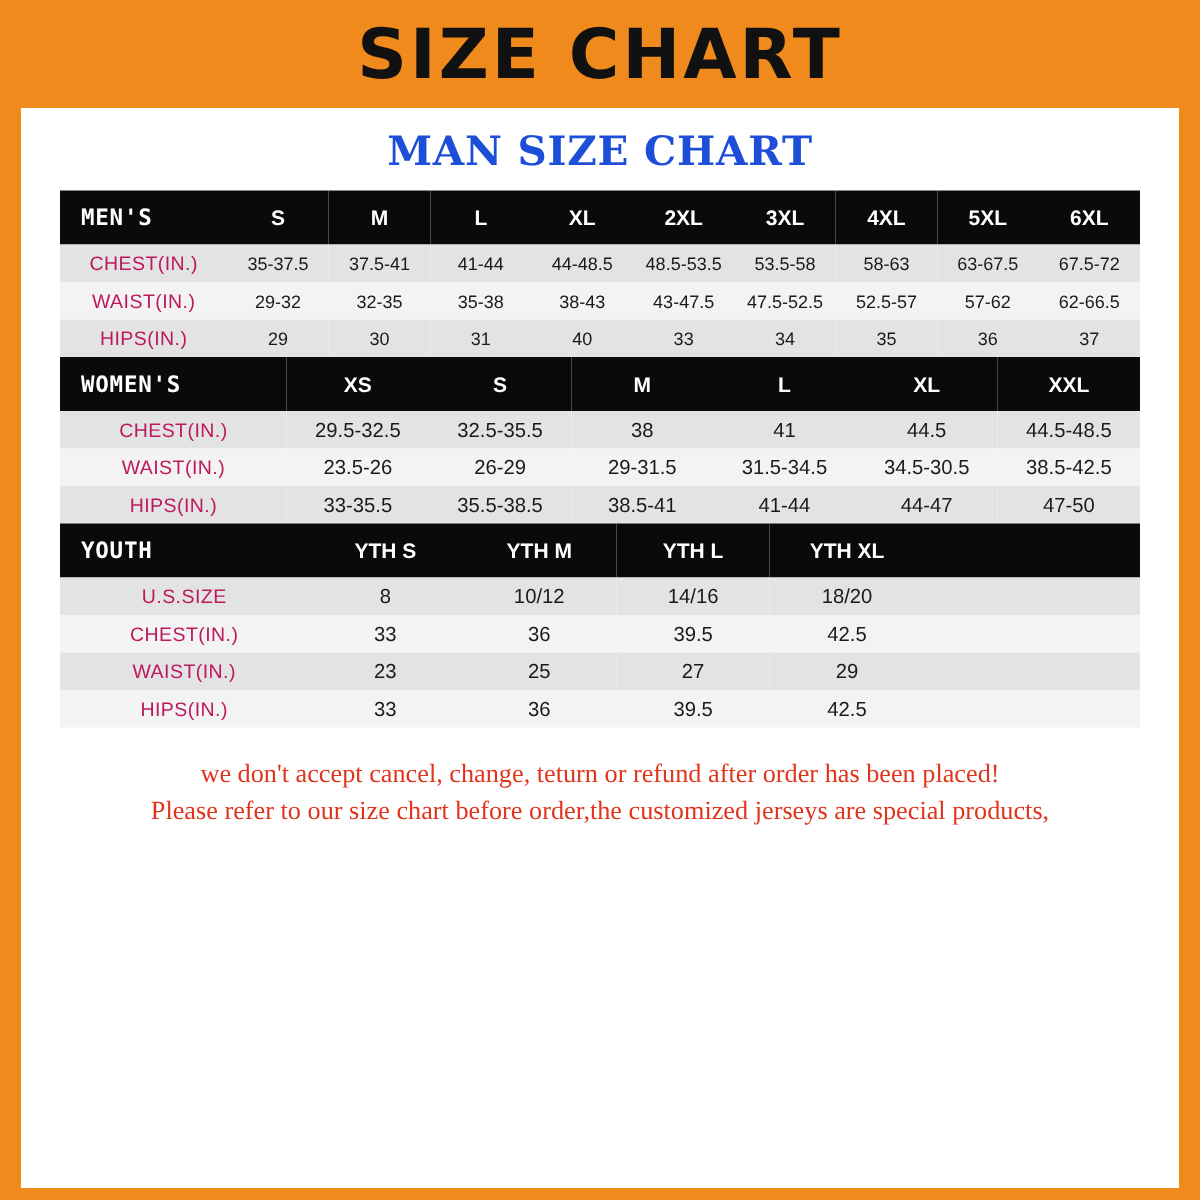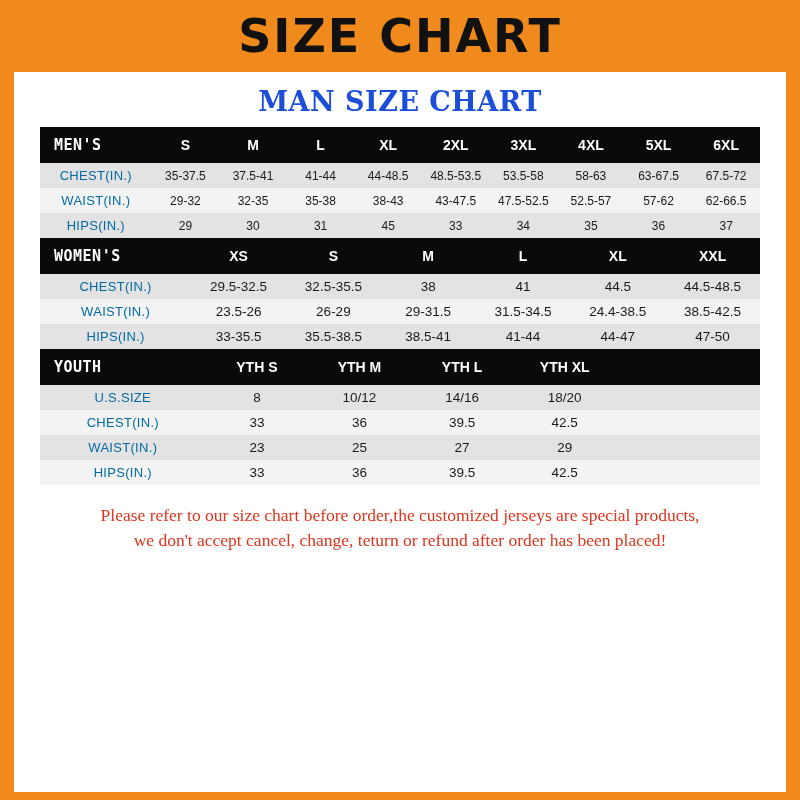--- a/index.html
+++ b/index.html
@@ -82,21 +82,21 @@
     padding-left: 14px;
     font-family: "DejaVu Sans Mono", monospace;
     font-size: 15px;
     letter-spacing: 0.5px;
   }
   table.size-table tbody tr.odd { background: #e3e3e3; }
   table.size-table tbody tr.even { background: #f3f3f3; }
   table.size-table tbody td.rowlabel {
     font-size: 13px;
     letter-spacing: 0.3px;
-    color: #0369a1;
+    color: #be185d;
   }
   
   .men-table col.lbl { width: 15.5%; }
   .women-table col.lbl { width: 21%; }
   .youth-table col.lbl { width: 23%; }
   .youth-table col.pad { width: 20%; }
 
   .men-table thead th,
   .men-table tbody td { font-size: 12px; }
   .women-table thead th { font-size: 16px; }
@@ -187,21 +187,21 @@
           <td>47.5-52.5</td>
           <td>52.5-57</td>
           <td>57-62</td>
           <td>62-66.5</td>
         </tr>
         <tr class="odd">
           <td class="rowlabel">HIPS(IN.)</td>
           <td>29</td>
           <td>30</td>
           <td>31</td>
-          <td>45</td>
+          <td>40</td>
           <td>33</td>
           <td>34</td>
           <td>35</td>
           <td>36</td>
           <td>37</td>
         </tr>
       </tbody>
     </table>
 
     <table class="size-table women-table">
@@ -234,21 +234,21 @@
           <td>41</td>
           <td>44.5</td>
           <td>44.5-48.5</td>
         </tr>
         <tr class="even">
           <td class="rowlabel">WAIST(IN.)</td>
           <td>23.5-26</td>
           <td>26-29</td>
           <td>29-31.5</td>
           <td>31.5-34.5</td>
-          <td>24.4-38.5</td>
+          <td>34.5-30.5</td>
           <td>38.5-42.5</td>
         </tr>
         <tr class="odd">
           <td class="rowlabel">HIPS(IN.)</td>
           <td>33-35.5</td>
           <td>35.5-38.5</td>
           <td>38.5-41</td>
           <td>41-44</td>
           <td>44-47</td>
           <td>47-50</td>
@@ -305,20 +305,20 @@
           <td>33</td>
           <td>36</td>
           <td>39.5</td>
           <td>42.5</td>
           <td></td>
         </tr>
       </tbody>
     </table>
 
     <div class="footer-note">
+      <div>we don't accept cancel, change, teturn or refund after order has been placed!</div>
       <div>Please refer to our size chart before order,the customized jerseys are special products,</div>
-      <div>we don't accept cancel, change, teturn or refund after order has been placed!</div>
     </div>
 
   </div>
 
   <div class="bottom-bar"></div>
 </div>
 
 </body></html>

